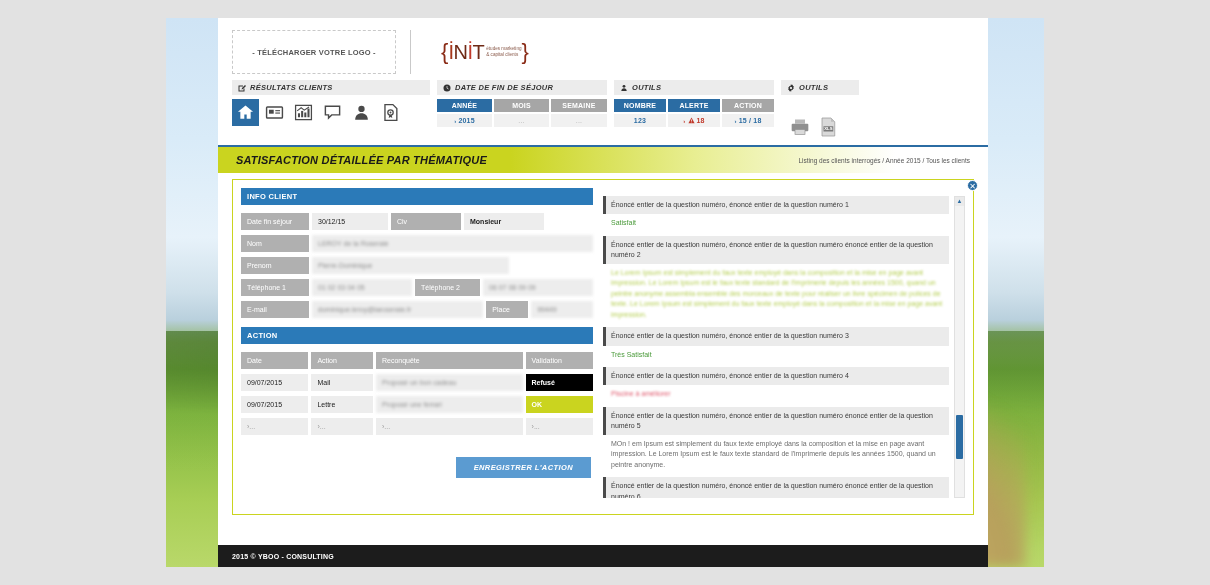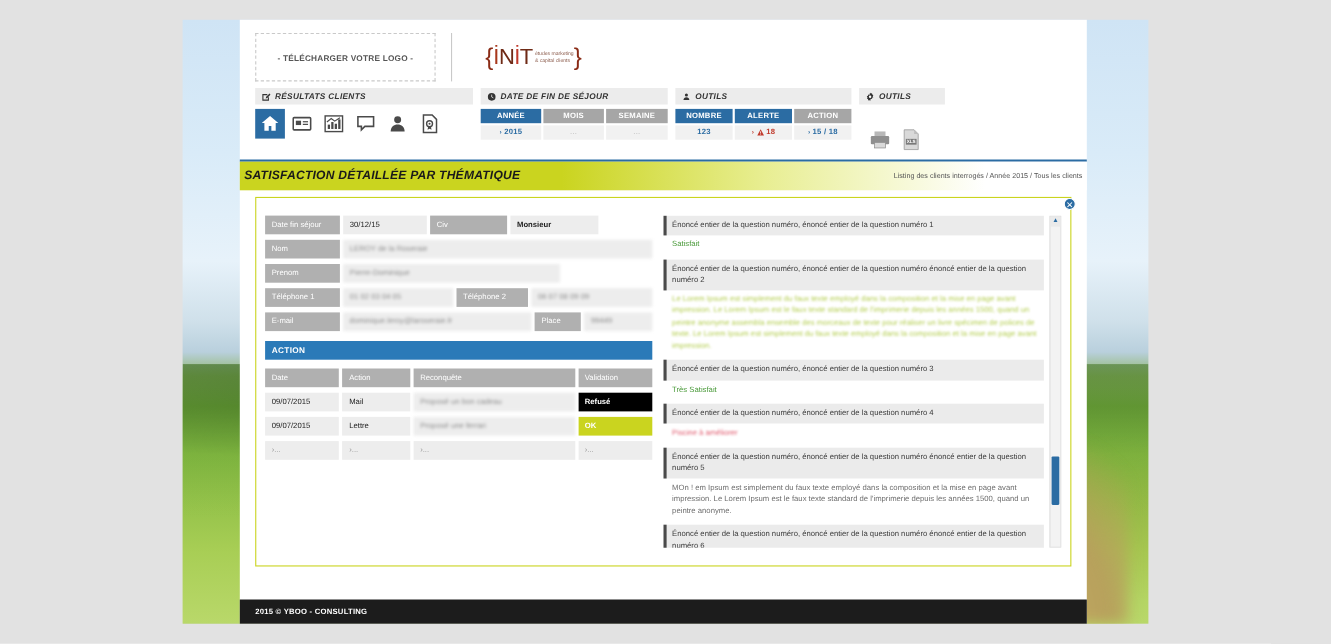--- a/index.html
+++ b/index.html
@@ -114,21 +114,21 @@
   .w-nb { width: 52px; } .w-al { width: 52px; } .w-act { width: 52px; }
 
   .tools { display: flex; gap: 8px; padding-top: 6px; padding-left: 8px; align-items: flex-end; }
 
   
   .banner-top-rule { height: 2px; background: #2b6ca3; margin: 8px 0 0 0; }
   .banner {
     height: 26px;
     background: linear-gradient(to right, #cad41f 0%, #cad41f 38%, #e8ee92 62%, #ffffff 88%, #ffffff 100%);
     display: flex; align-items: center; justify-content: space-between;
-    padding: 0 4px;
+    padding: 0 18px;
   }
   .banner h1 {
     font-size: 11px; font-weight: 700; font-style: italic; color: #1a1a1a;
     letter-spacing: .2px;
   }
   .breadcrumb { font-size: 6.5px; color: #555; }
 
   
   .content-wrap { position: relative; padding: 0 14px; }
   .close-btn {
@@ -428,20 +428,21 @@
     <h1>SATISFACTION DÉTAILLÉE  PAR THÉMATIQUE</h1>
     <div class="breadcrumb">Listing des clients interrogés / Année 2015 / Tous les clients</div>
   </div>
 
   <div class="content-wrap">
     <div class="close-btn">✕</div>
 
     <div class="panel">
 
       <div class="col-left">
+        <div class="sect-head">INFO CLIENT</div>
 
         <div class="form">
           <div class="frow">
             <div class="flabel w-l-date">Date fin séjour</div>
             <div class="fval w-v-date">30/12/15</div>
             <div class="flabel w-l-civ">Civ</div>
             <div class="fval bold w-v-civ">Monsieur</div>
           </div>
 
           <div class="frow">
@@ -495,20 +496,23 @@
             </div>
 
             <div class="trow">
               <div class="td placeholder c-date">›...</div>
               <div class="td placeholder c-act">›...</div>
               <div class="td placeholder c-rec">›...</div>
               <div class="td placeholder c-val">›...</div>
             </div>
           </div>
 
+          <div class="save-wrap">
+            <button class="save-btn">ENREGISTRER  L'ACTION</button>
+          </div>
         </div>
       </div>
 
       <div class="col-right">
 
         <div class="qscroll">
 
           <div class="qitem">
             <div class="qhead">Énoncé entier de la question numéro, énoncé entier de la question numéro 1</div>
             <div class="qans green">Satisfait</div>

